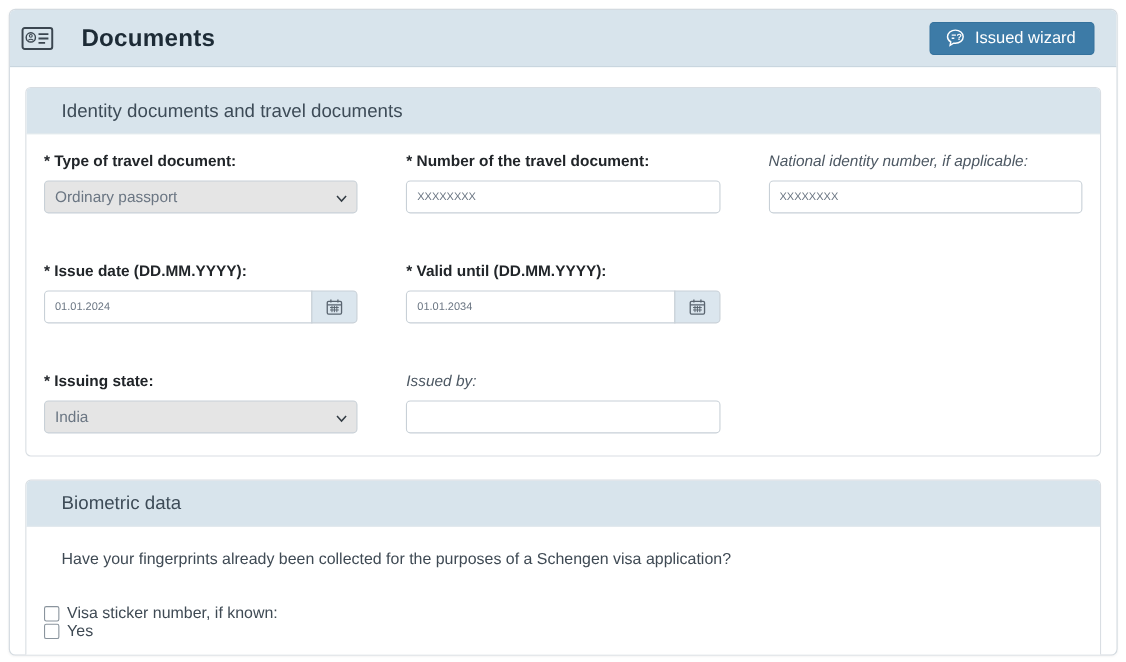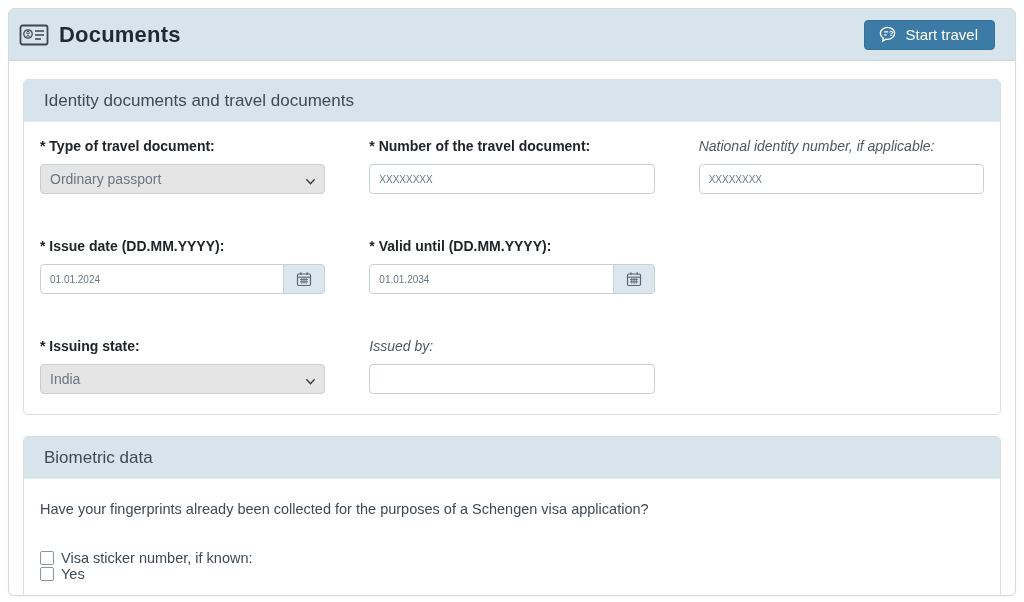--- a/index.html
+++ b/index.html
@@ -32,39 +32,39 @@
     box-shadow:0 1px 2px rgba(0,0,0,0.04);
   }
   .card-header{
     height:52px;background:var(--header-bg);
     border-bottom:1px solid #c9d6df;
     display:flex;align-items:center;padding:0 20px 0 10px;
   }
   .card-header .title-icon{display:inline-flex;margin:0 9px 0 0;}
   .page-title{
     font-size:22px;font-weight:700;color:var(--title-color);
-    margin:1px;letter-spacing:.2px;
+    margin:16px;letter-spacing:.2px;
   }
   .spacer{flex:1;}
   .btn-wizard{
     display:inline-flex;align-items:center;gap:8px;
     background:var(--button-bg);border:1px solid var(--button-border);
     color:#fff;font-size:15px;font-family:inherit;
     padding:5px 16px 6px 13px;border-radius:4px;height:30px;cursor:pointer;
   }
   .card-body{padding:18px 14px 20px 14px;}
   .panel{
     border:1px solid var(--panel-border);border-radius:5px;
     background:#fff;overflow:hidden;
   }
   .panel + .panel{margin-top:21px;}
   .panel-header{
     background:var(--header-bg);
     height:42px;display:flex;align-items:center;
-    padding:0 20px;font-size:17px;color:var(--section-title-color);
+    padding:0 32px;font-size:17px;color:var(--section-title-color);
     border-bottom:1px solid #e3e9ee;
   }
   .panel-body{padding:16px 16px 20px 16px;}
   .form-grid{
     display:grid;grid-template-columns:repeat(3,1fr);
     column-gap:30px;row-gap:24px;gap:44px;
   }
   .field label{
     display:block;font-size:14px;margin-bottom:9px;line-height:17px;
   }
@@ -88,21 +88,21 @@
   .input-group{display:flex;}
   .input-group .text-input{
     flex:1;border-top-right-radius:0;border-bottom-right-radius:0;
   }
   .addon-btn{
     width:42px;height:30px;margin-left:-1px;flex:0 0 42px;
     background:var(--addon-bg);border:1px solid var(--input-border);
     border-radius:0 4px 4px 0;display:flex;align-items:center;justify-content:center;
     cursor:pointer;padding:0;
   }
-  .question{font-size:14.5px;margin:4px 0 6px 0;line-height:20px;}
+  .question{font-size:14.5px;margin:4px 0 6px 16px;line-height:20px;}
   .check-row{display:flex;align-items:center;gap:7px;font-size:14.5px;}
   .check-row input[type=checkbox]{
     width:14px;height:14px;margin:0;accent-color:#fff;
     border:1px solid #8a949d;appearance:none;-webkit-appearance:none;
     border-radius:2px;background:#fff;cursor:pointer;
   }
   .check-row.sticker{margin-top:31px;}
 </style>
 </head>
 <body>
@@ -125,21 +125,21 @@
     <div class="spacer"></div>
     <button class="btn-wizard">
       <span style="display:inline-flex;">
         <svg width="19" height="19" viewBox="0 0 20 20" fill="none">
           <path d="M10 2.5 C5.9 2.5 2.5 5.3 2.5 8.8 C2.5 10.9 3.7 12.7 5.6 13.8 L5 17 L8.3 15 C8.8 15.1 9.4 15.1 10 15.1 C14.1 15.1 17.5 12.3 17.5 8.8 C17.5 5.3 14.1 2.5 10 2.5 Z" stroke="#ffffff" stroke-width="1.4"></path>
           <line x1="6.5" y1="7.3" x2="10.5" y2="7.3" stroke="#ffffff" stroke-width="1.3"></line>
           <line x1="6.5" y1="10.3" x2="9" y2="10.3" stroke="#ffffff" stroke-width="1.3"></line>
           <text x="11.2" y="12" font-size="8.5" fill="#ffffff" font-family="Liberation Sans, sans-serif" font-weight="bold">?</text>
         </svg>
       </span>
-      <span>Start travel</span>
+      <span>Issued wizard</span>
     </button>
   </div>
 
   <div class="card-body">
 
     <section class="panel">
       <div class="panel-header">Identity documents and travel documents</div>
       <div class="panel-body">
         <div class="form-grid">
 

